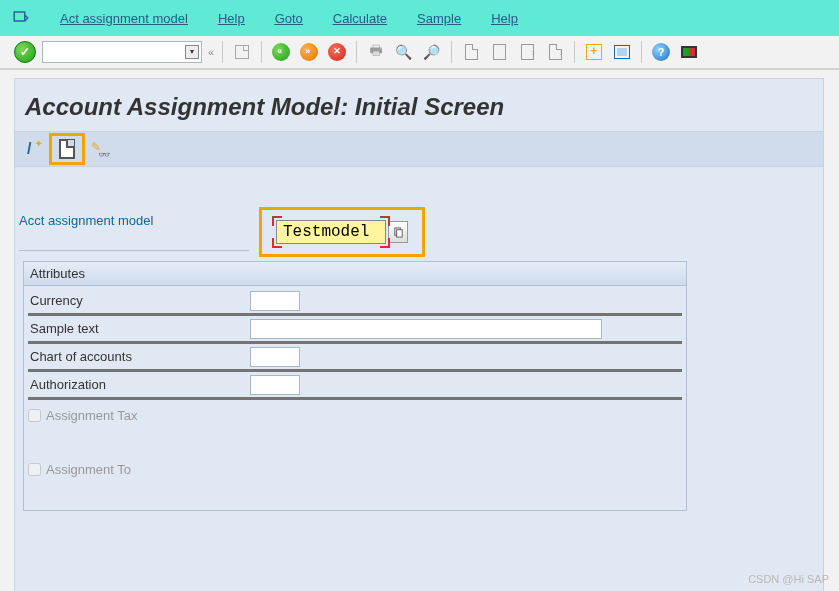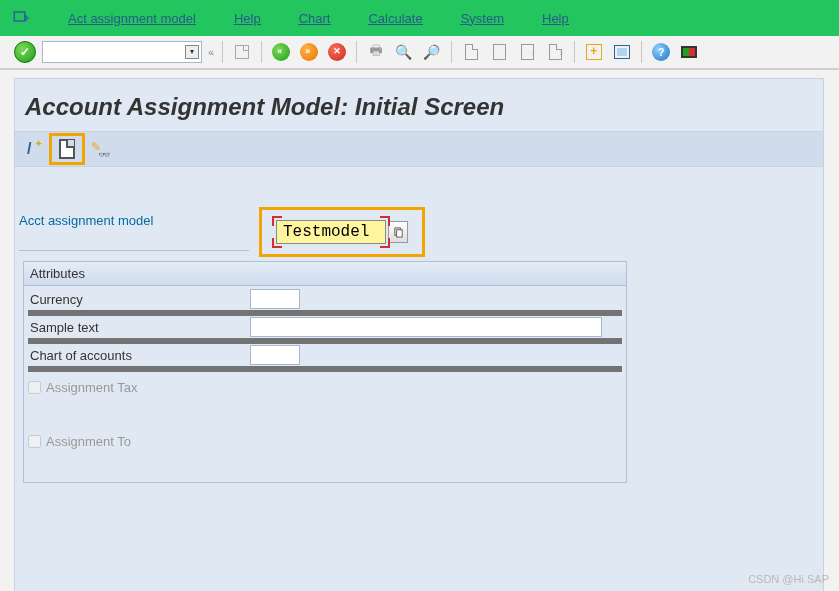--- a/index.html
+++ b/index.html
@@ -6,26 +6,26 @@
   body {
     font-family: Arial, Helvetica, sans-serif;
     font-size: 12px;
     background: #f2f2f2;
     width: 839px;
     height: 591px;
     overflow: hidden;
     position: relative;
   }
   .menubar {
-    background: #22c55e;
+    background: #5eead4;
     height: 36px;
     display: flex;
     align-items: center;
     padding-left: 12px;
-    gap: 38px;
+    gap: 30px;
     text-decoration: underline;
   }
   .menubar .system-icon {
     width: 18px; height: 18px;
     color: #2a6496;
   }
   .menubar .menu-item {
     color: #2a5a8a;
     font-size: 13px;
     cursor: pointer;
@@ -145,30 +145,30 @@
   .corner-br2::before,.corner-br2::after{content:"";position:absolute;width:8px;height:8px;border:2px solid #d03030;}
   .corner-br2::before{top:-4px;right:-4px;border-left:none;border-bottom:none;}
   .corner-br2::after{bottom:-4px;left:-4px;border-right:none;border-top:none;}
   .f4-btn{width:20px;height:22px;border:1px solid #999;background:linear-gradient(#fff,#ddd);display:flex;align-items:center;justify-content:center;}
   .f4-btn svg{width:11px;height:11px;}
 
   .group-box{
     margin:14px 4px 0 4px;
     border:1px solid #b0c0d4;
     background:#e0e9f3;
-    width:604px;
+    width:664px;
   }
   .group-title{
     background:linear-gradient(#e4ecf6,#cfdaec);
     border-bottom:1px solid #b0c0d4;
     padding:4px 6px;
     font-size:13px;color:#333;
   }
   .group-body{padding:2px 4px;}
-  .attr-row{display:flex;align-items:center;height:28px;border-bottom:6px solid #737373;}
+  .attr-row{display:flex;align-items:center;height:28px;border-bottom:3px solid #737373;}
   .attr-row:last-of-type{border-bottom:none;}
   .attr-label{width:222px;font-size:13px;color:#333;padding-left:2px;}
   .attr-input{height:20px;border:1px solid #a6b8cc;background:#fff;}
   .attr-input.sm{width:50px;}
   .attr-input.lg{width:352px;}
   .chk-row{display:flex;align-items:center;height:26px;gap:5px;margin-top:2px;}
   .chk-row input{width:13px;height:13px;}
   .chk-row label{font-size:13px;color:#999;}
   .spacer{height:26px;}
 
@@ -182,23 +182,23 @@
 <body>
 
 <div class="menubar">
   <span class="system-icon">
     <svg viewBox="0 0 24 24" width="18" height="18">
         <path fill="none" stroke="#2a6496" stroke-width="2" d="M3 4h14v12H3z M17 8l4 4-4 4"></path>
       </svg>
   </span>
   <span class="menu-item"><u>Act assignment model</u></span>
   <span class="menu-item"><u>Help</u></span>
-  <span class="menu-item"><u>Chart</u></span>
+  <span class="menu-item"><u>Goto</u></span>
   <span class="menu-item"><u>Calculate</u></span>
-  <span class="menu-item"><u>System</u></span>
+  <span class="menu-item"><u>Sample</u></span>
   <span class="menu-item"><u>Help</u></span>
 </div>
 
 <div class="toolbar">
   <div class="ok-btn"></div>
   <div class="cmd-field">
     <div class="cmd-drop">▾</div>
   </div>
   <span class="chev">«</span>
   <div class="tbar-sep"></div>
@@ -302,20 +302,24 @@
           <input class="attr-input sm" style="">
         </div>
         <div class="attr-row">
           <div class="attr-label">Sample text</div>
           <input class="attr-input lg" style="">
         </div>
         <div class="attr-row">
           <div class="attr-label">Chart of accounts</div>
           <input class="attr-input sm" style="">
         </div>
+        <div class="attr-row">
+          <div class="attr-label">Authorization</div>
+          <input class="attr-input sm" style="">
+        </div>
         <div class="chk-row">
           <input type="checkbox" disabled="" style="">
           <label>Assignment Tax</label>
         </div>
         <div class="spacer"></div>
         <div class="chk-row">
           <input type="checkbox" disabled="" style="">
           <label>Assignment To</label>
         </div>
         <div class="spacer"></div>

